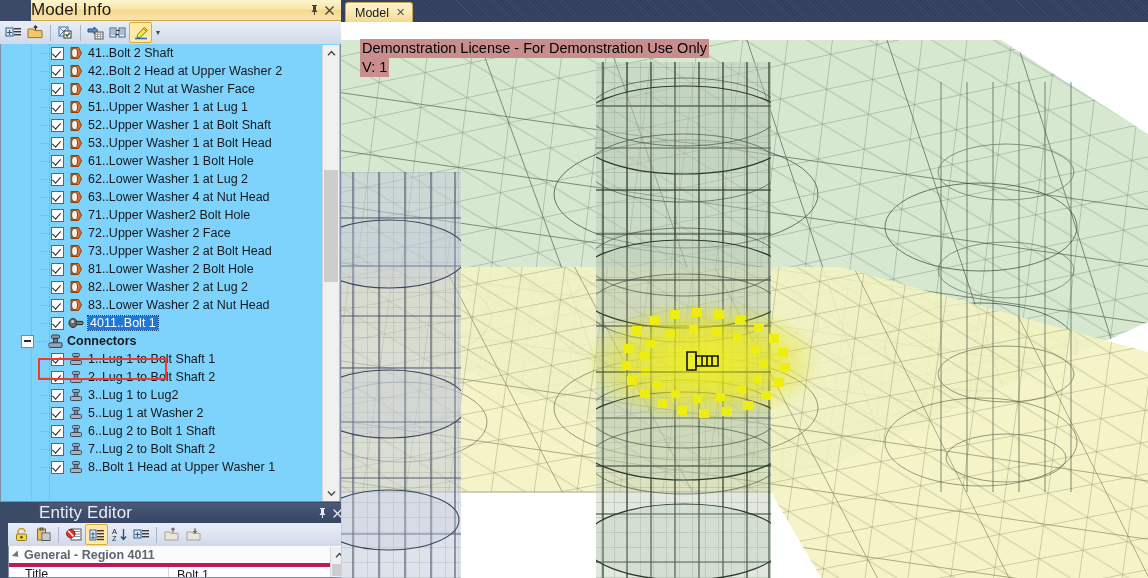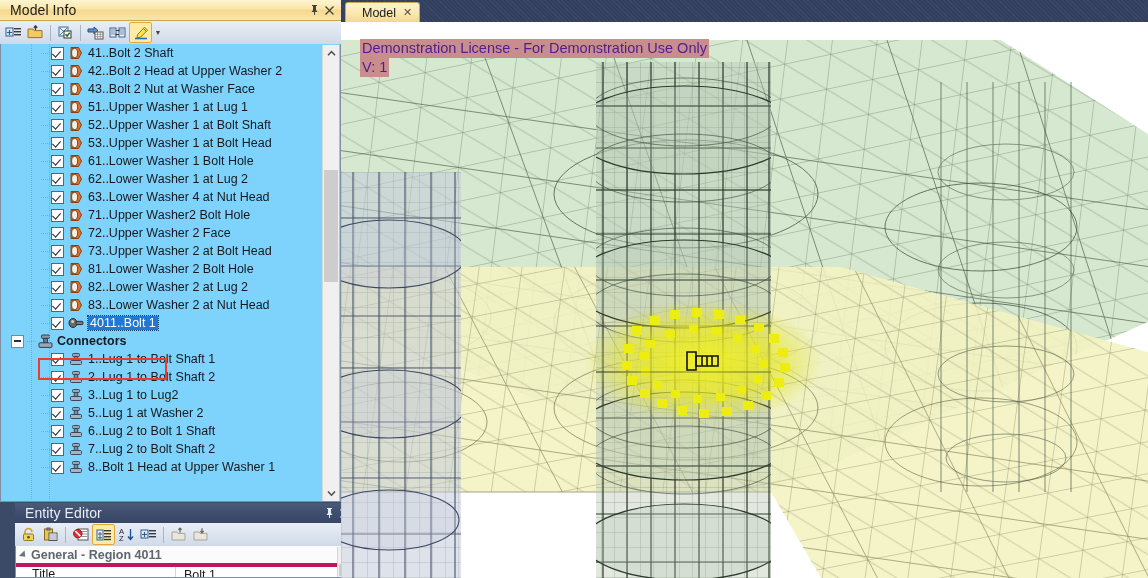--- a/index.html
+++ b/index.html
@@ -4,42 +4,42 @@
 <style>
   html,body{margin:0;padding:0;background:#fff;}
   body{width:1148px;height:578px;overflow:hidden;font-family:"Liberation Sans",sans-serif;font-size:12px;color:#1a1a1a;}
   #app{position:relative;width:1148px;height:578px;overflow:hidden;}
 
   
   .left-dock{position:absolute;left:0;top:0;width:341px;height:578px;background:#3b4a66;}
 
   
   .mi-panel{position:absolute;left:0;top:0;width:341px;height:502px;}
-  .panel-title{height:20px;display:flex;align-items:center;padding:0 4px 0 10px;
-     font-size:14px;font-weight:400;}
+  .panel-title{height:20px;display:flex;align-items:center;padding:0 4px 0 0;
+     font-size:17px;font-weight:400;margin-left:31px;}
   .panel-title.active{background:linear-gradient(to bottom,#fdf4d0 0%,#fae6a8 45%,#f5d98a 50%,#f8e4af 100%);
      color:#1b1b1b;border-bottom:1px solid #c9a74e;}
   .panel-title.inactive{background:linear-gradient(to bottom,#4a5a78 0%,#3f4e6c 50%,#384665 100%);color:#e9eef7;}
   .panel-title .ttl{flex:1;letter-spacing:.1px;}
   .pt-btn{width:15px;height:16px;display:flex;align-items:center;justify-content:center;font-size:12px;line-height:1;}
   .pt-btn svg{display:block;}
 
   .toolbar{height:23px;background:linear-gradient(to bottom,#e9eef6 0%,#dde5f0 50%,#cfd9e8 100%);
       border-bottom:1px solid #a8b4c6;display:flex;align-items:center;padding:0 3px;gap:1px;}
   .tb-sep{width:1px;height:16px;background:#a9b4c6;margin:0 3px;}
   .tb-btn{width:21px;height:19px;display:flex;align-items:center;justify-content:center;border-radius:2px;}
   .tb-btn.on{background:#ffeaa8;border:1px solid #e0a93a;}
   .tb-caret{width:10px;height:19px;display:flex;align-items:center;justify-content:center;color:#444;font-size:7px;}
 
   .tree-wrap{position:absolute;left:0;top:44px;width:341px;height:458px;background:#7dd3fc;
       border:1px solid #7f8fa6;border-top:none;box-sizing:border-box;overflow:hidden;}
   .tree{position:absolute;left:0;top:0;width:324px;height:456px;overflow:hidden;}
   .trow{height:18px;display:flex;align-items:center;padding-left:22px;white-space:nowrap;font-size:12.5px;}
   .trow.lvl2{padding-left:40px;}
-  .trow.grp{padding-left:10px;font-weight:bold;}
+  .trow.grp{padding-left:20px;font-weight:bold;}
   .guide{position:absolute;left:30px;top:0;bottom:0;width:1px;
       background-image:linear-gradient(to bottom,#9aa0ac 50%,transparent 50%);background-size:1px 2px;}
   .guide2{position:absolute;left:48px;top:0;bottom:0;width:1px;
       background-image:linear-gradient(to bottom,#9aa0ac 50%,transparent 50%);background-size:1px 2px;}
   .dash{width:9px;height:1px;margin-right:1px;flex:0 0 auto;
       background-image:linear-gradient(to right,#9aa0ac 50%,transparent 50%);background-size:2px 1px;}
   .cbx{width:11px;height:11px;border:1px solid #5b6470;background:#fff;flex:0 0 auto;margin-right:4px;
       position:relative;}
   .cbx::after{content:"";position:absolute;left:2px;top:1px;width:4px;height:7px;
       border:solid #23272e;border-width:0 1.6px 1.6px 0;transform:rotate(42deg);}
@@ -52,46 +52,46 @@
   .sel .tlabel{background:#1f78d6;color:#fff;outline:1px dotted #0b3d6e;padding:0 2px;}
   .redbox{position:absolute;left:37px;top:314px;width:129px;height:22px;border:2.5px solid #ef3b2d;
       pointer-events:none;box-sizing:border-box;}
 
   
   .vscroll{position:absolute;right:1px;top:1px;width:16px;height:456px;background:#f0f0f0;border-left:1px solid #d6d6d6;}
   .vs-arrow{width:16px;height:16px;display:flex;align-items:center;justify-content:center;color:#555;}
   .vs-thumb{position:absolute;left:1px;width:14px;background:#cdcdcd;}
 
   
-  .ee-panel{position:absolute;left:15px;top:503px;width:341px;height:75px;}
+  .ee-panel{position:absolute;left:8px;top:503px;width:341px;height:75px;}
   .ee-toolbar{height:23px;background:linear-gradient(to bottom,#e9eef6 0%,#dde5f0 50%,#cfd9e8 100%);
       border-bottom:1px solid #a8b4c6;display:flex;align-items:center;padding:0 3px;gap:1px;}
   .ee-grid{position:absolute;left:0;top:43px;width:341px;height:32px;background:#fff;
       border:1px solid #7f8fa6;border-top:none;box-sizing:border-box;overflow:hidden;}
   .ee-cat{height:17px;display:flex;align-items:center;gap:5px;padding-left:5px;
       background:#fbfbfb;border-bottom:4px solid #be185d;font-weight:bold;color:#5f6670;font-size:12.5px;}
   .ee-tri{width:0;height:0;border-left:5px solid #6b7280;border-top:4px solid transparent;border-bottom:4px solid transparent;
       transform:rotate(45deg);}
   .ee-row{height:16px;display:flex;align-items:center;font-size:12.5px;color:#16181c;}
   .ee-row .k{width:160px;padding-left:16px;box-sizing:border-box;border-right:1px solid #d7d7d7;height:16px;}
   .ee-row .v{padding-left:8px;}
   .ee-scroll{position:absolute;right:1px;top:1px;width:16px;height:30px;background:#f0f0f0;border-left:1px solid #d6d6d6;}
 
   
   .right{position:absolute;left:341px;top:0;width:807px;height:578px;background:#fff;}
   .tabstrip{height:22px;background:#323f5e;display:flex;align-items:flex-end;padding-left:4px;position:relative;}
   .tabstrip::after{content:"";position:absolute;left:0;right:0;top:0;bottom:0;
       background-image:repeating-linear-gradient(45deg,rgba(255,255,255,.045) 0 1px,transparent 1px 3px);}
-  .tab{position:relative;z-index:2;height:19px;display:flex;align-items:center;gap:7px;padding:0 7px 0 16px;
+  .tab{position:relative;z-index:2;height:19px;display:flex;align-items:center;gap:7px;padding:0 7px 0 9px;
       background:linear-gradient(to bottom,#fdf3cf 0%,#f9e6ac 60%,#f3d98e 100%);
       border:1px solid #c8a855;border-bottom:none;border-radius:3px 3px 0 0;font-size:12.5px;color:#17191d;}
   .tab-x{font-size:11px;color:#55504a;}
   .viewport{position:absolute;left:0;top:22px;width:807px;height:556px;background:#fff;overflow:hidden;}
   .viewport svg{display:block;}
-  .license{position:absolute;left:19px;top:17px;z-index:5;font-size:14.5px;color:#4c1d95;line-height:19px;
+  .license{position:absolute;left:19px;top:17px;z-index:5;font-size:14.5px;color:#000000;line-height:19px;
       font-family:"Liberation Sans",sans-serif;}
   .license span{background:#c98d8d;display:inline-block;padding:0 2px;}
 </style>
 </head>
 <body>
 
 <div id="app">
 
   <div class="left-dock">
 

